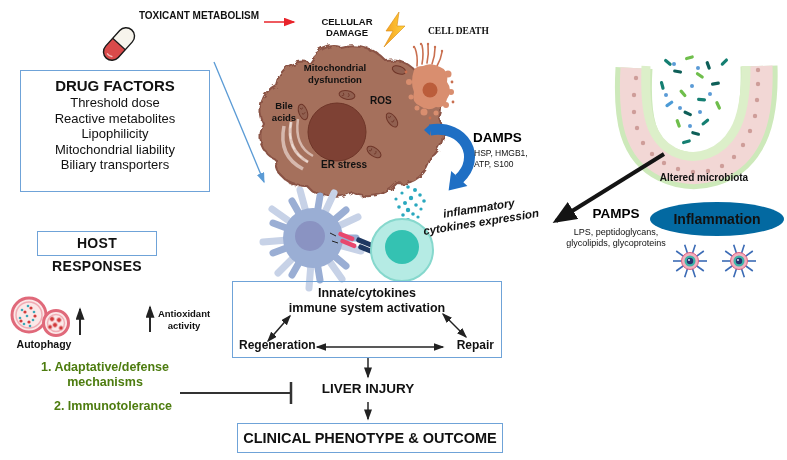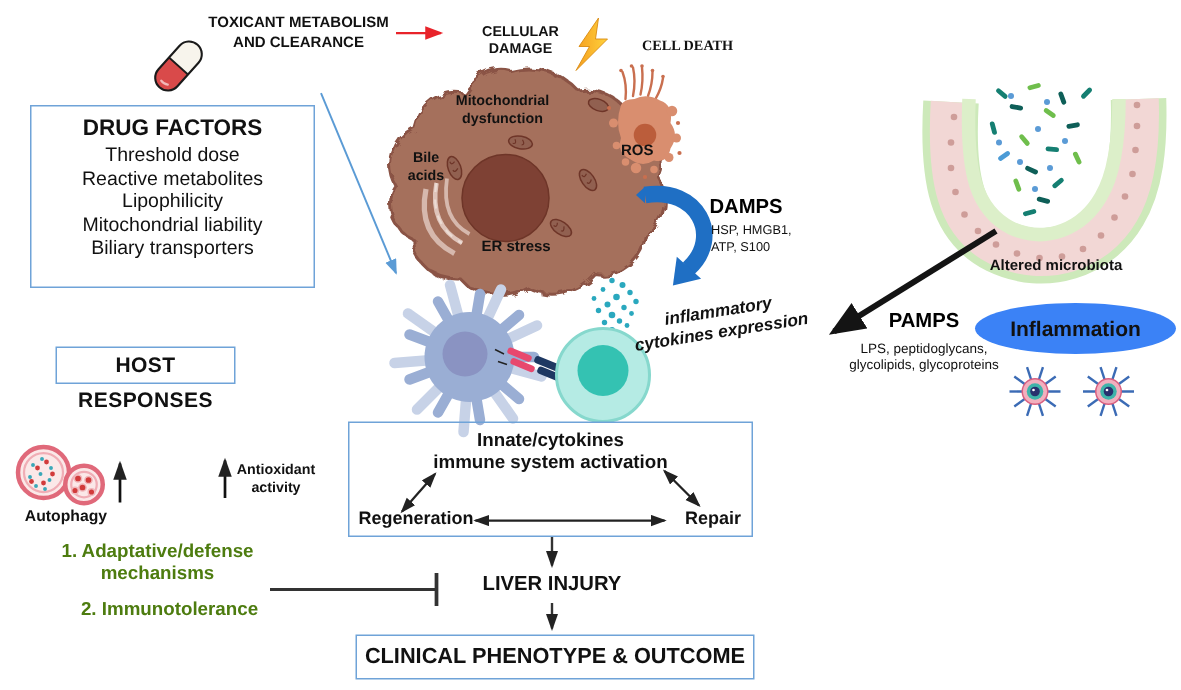--- a/index.html
+++ b/index.html
@@ -14,30 +14,30 @@
   .green{color:#4d7c0f;}
   
   .t-tox{left:128px;top:10px;width:142px;font-size:10px;line-height:12.5px;}
   .t-celldmg{left:299px;top:16px;width:96px;font-size:9.5px;}
   .t-celldeath{left:428px;top:26px;width:62px;font-size:9.5px;font-family:Liberation Serif, serif;}
   .box-drug{left:20px;top:70px;width:190px;height:122px;padding-top:5px;}
   .t-drugtitle{font-size:15px;line-height:19px;}
   .t-drugitem{font-size:13px;line-height:15.5px;}
   .t-mito{left:294px;top:62px;width:82px;font-size:9.5px;line-height:12px;}
   .t-bile{left:265px;top:100px;width:38px;font-size:9.5px;line-height:12px;}
-  .t-ros{left:370px;top:95px;width:34px;font-size:10px;margin-left:44px;}
+  .t-ros{left:370px;top:95px;width:34px;font-size:10px;}
   .t-er{left:321px;top:159px;width:54px;font-size:10px;}
   .t-damps{left:473px;top:130px;width:70px;font-size:13.5px;}
   .t-dampssub{left:474px;top:148px;width:70px;font-size:8.5px;line-height:10.5px;}
   .t-cyto{left:399px;top:201px;width:162px;font-size:11.5px;line-height:14px;
           font-style:italic;transform:rotate(-9deg);}
   .t-altered{left:646px;top:172px;width:116px;font-size:10px;}
   .t-pamps{left:585px;top:206px;width:62px;font-size:13.5px;}
   .t-pampssub{left:556px;top:227px;width:120px;font-size:9px;line-height:11px;}
-  .oval-inflam{left:650px;top:202px;width:134px;height:34px;background:#3b82f6;
+  .oval-inflam{left:650px;top:202px;width:134px;height:34px;background:#0369a1;
                border-radius:50%;font-size:14px;line-height:34px;}
   .box-host{left:37px;top:231px;width:120px;height:25px;font-size:14px;line-height:23px;letter-spacing:.3px;}
   .t-autophagy{left:5px;top:338px;width:78px;font-size:10.5px;}
   .t-antiox{left:151px;top:308px;width:66px;font-size:9.5px;line-height:11.5px;}
   .box-immune{left:232px;top:281px;width:270px;height:77px;}
   .t-immunetitle{position:absolute;left:0;top:4px;width:100%;font-size:12.5px;line-height:15px;}
   .t-regen{position:absolute;left:6px;bottom:5px;font-size:12px;}
   .t-repair{position:absolute;right:7px;bottom:5px;font-size:12px;}
   .t-green1{left:28px;top:360px;width:154px;font-size:12.5px;line-height:15px;}
   .t-green2{left:28px;top:399px;width:170px;font-size:12.5px;text-align:center;}
@@ -346,21 +346,20 @@
   <line x1="368" y1="358" x2="368" y2="377" stroke="#333" stroke-width="1.6" marker-end="url(#arrBlk)"></line>
   <line x1="368" y1="402" x2="368" y2="419" stroke="#333" stroke-width="1.6" marker-end="url(#arrBlk)"></line>
   <g>
     <line x1="180" y1="393" x2="291" y2="393" stroke="#333" stroke-width="2"></line>
     <line x1="291" y1="382" x2="291" y2="404" stroke="#333" stroke-width="2.5"></line>
   </g>
 </svg>
 
 <div class="abs b ctr t-tox">
   <div>TOXICANT METABOLISM</div>
-  <div>AND CLEARANCE</div>
 </div>
 
 <div class="abs b ctr t-celldmg">CELLULAR DAMAGE</div>
 
 <div class="abs b t-celldeath">CELL DEATH</div>
 
 <div class="bluebox ctr box-drug">
   <div class="b t-drugtitle">DRUG FACTORS</div>
   <div class="t-drugitem">Threshold dose</div>
   <div class="t-drugitem">Reactive metabolites</div>

